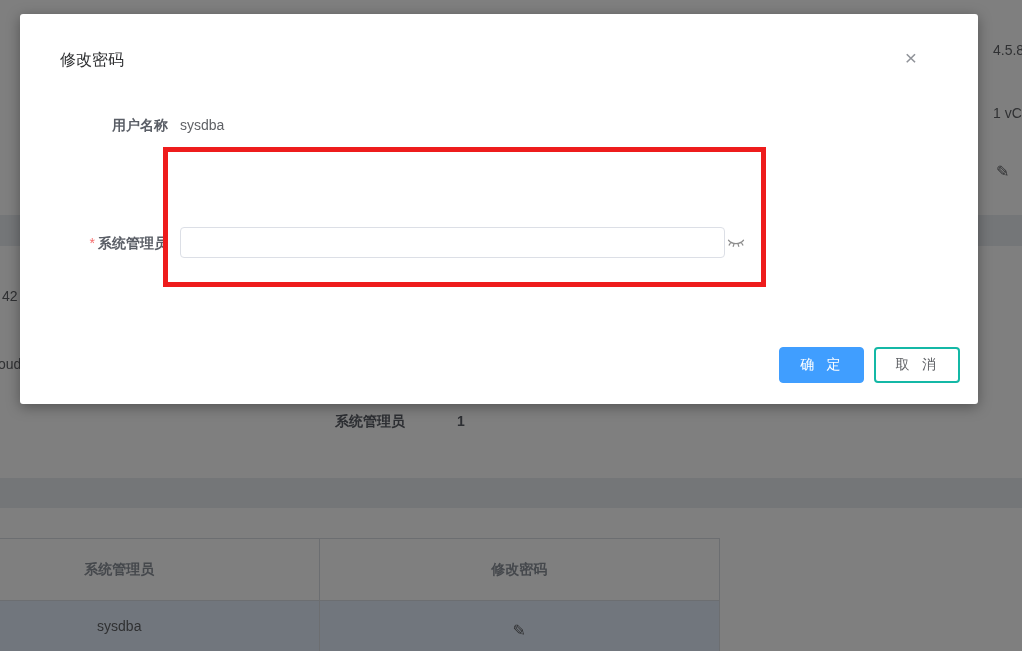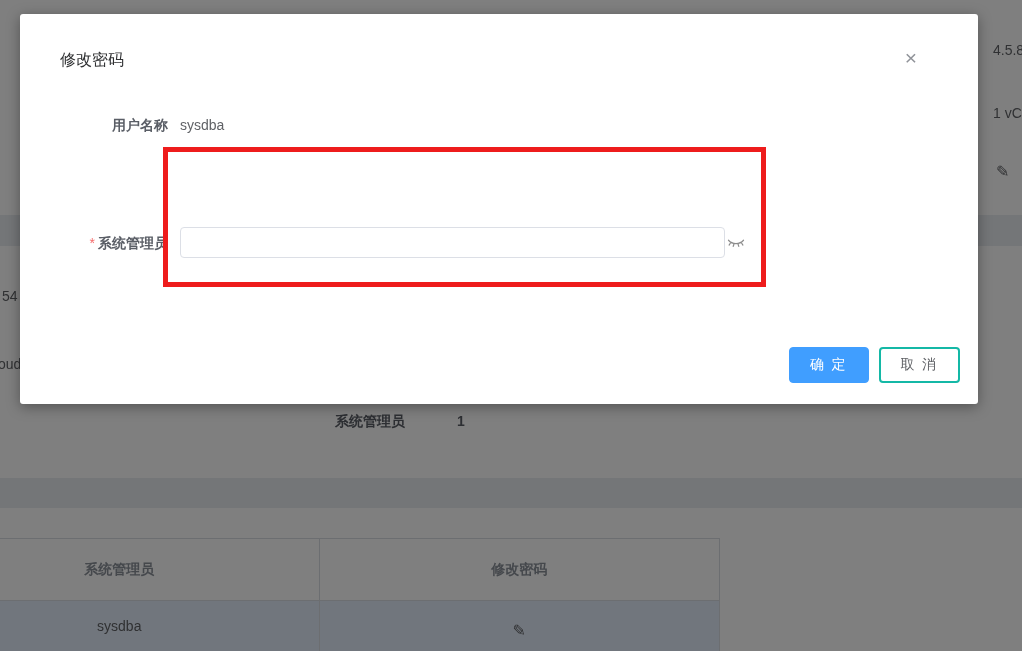--- a/index.html
+++ b/index.html
@@ -132,21 +132,21 @@
     position: absolute;
     right: 18px; bottom: 21px;
     display: flex; gap: 10px;
   }
   .btn {
     height: 36px;
     padding: 0 20px;
     border-radius: 4px;
     font-size: 14px;
     cursor: pointer;
-    font-family: Liberation Serif, serif;
+    font-family: Liberation Mono, monospace;
     letter-spacing: 2px;
   }
   .btn-primary {
     background: #409eff;
     border: 1px solid #409eff;
     color: #ffffff;
     min-width: 76px;
   }
   .btn-default {
     background: #ffffff;
@@ -170,21 +170,21 @@
 
 <div class="screen">
 
   <div class="bg-page">
     <div class="bg-band band-1"></div>
 
     <span class="bg-text bg-version">4.5.8</span>
     <span class="bg-text bg-vcpu">1 vCPU</span>
     <span class="bg-edit-right">✎</span>
 
-    <span class="bg-text bg-num-42">54</span>
+    <span class="bg-text bg-num-42">42</span>
     <span class="bg-text bg-oud">oud</span>
 
     <span class="bg-text ready-label">系统管理员</span>
     <span class="bg-text ready-value">1</span>
 
     <div class="bg-band band-2"></div>
 
     <div class="bg-table">
       <div class="bg-table-row">
         <div class="bg-th">系统管理员</div>

